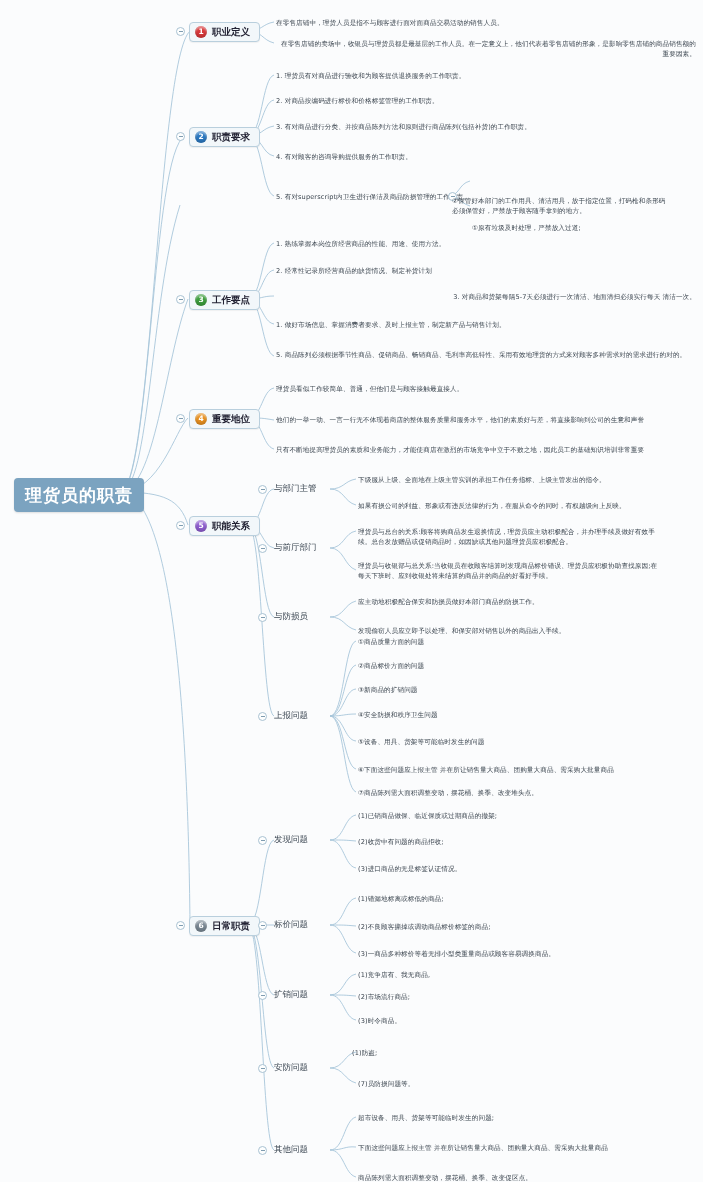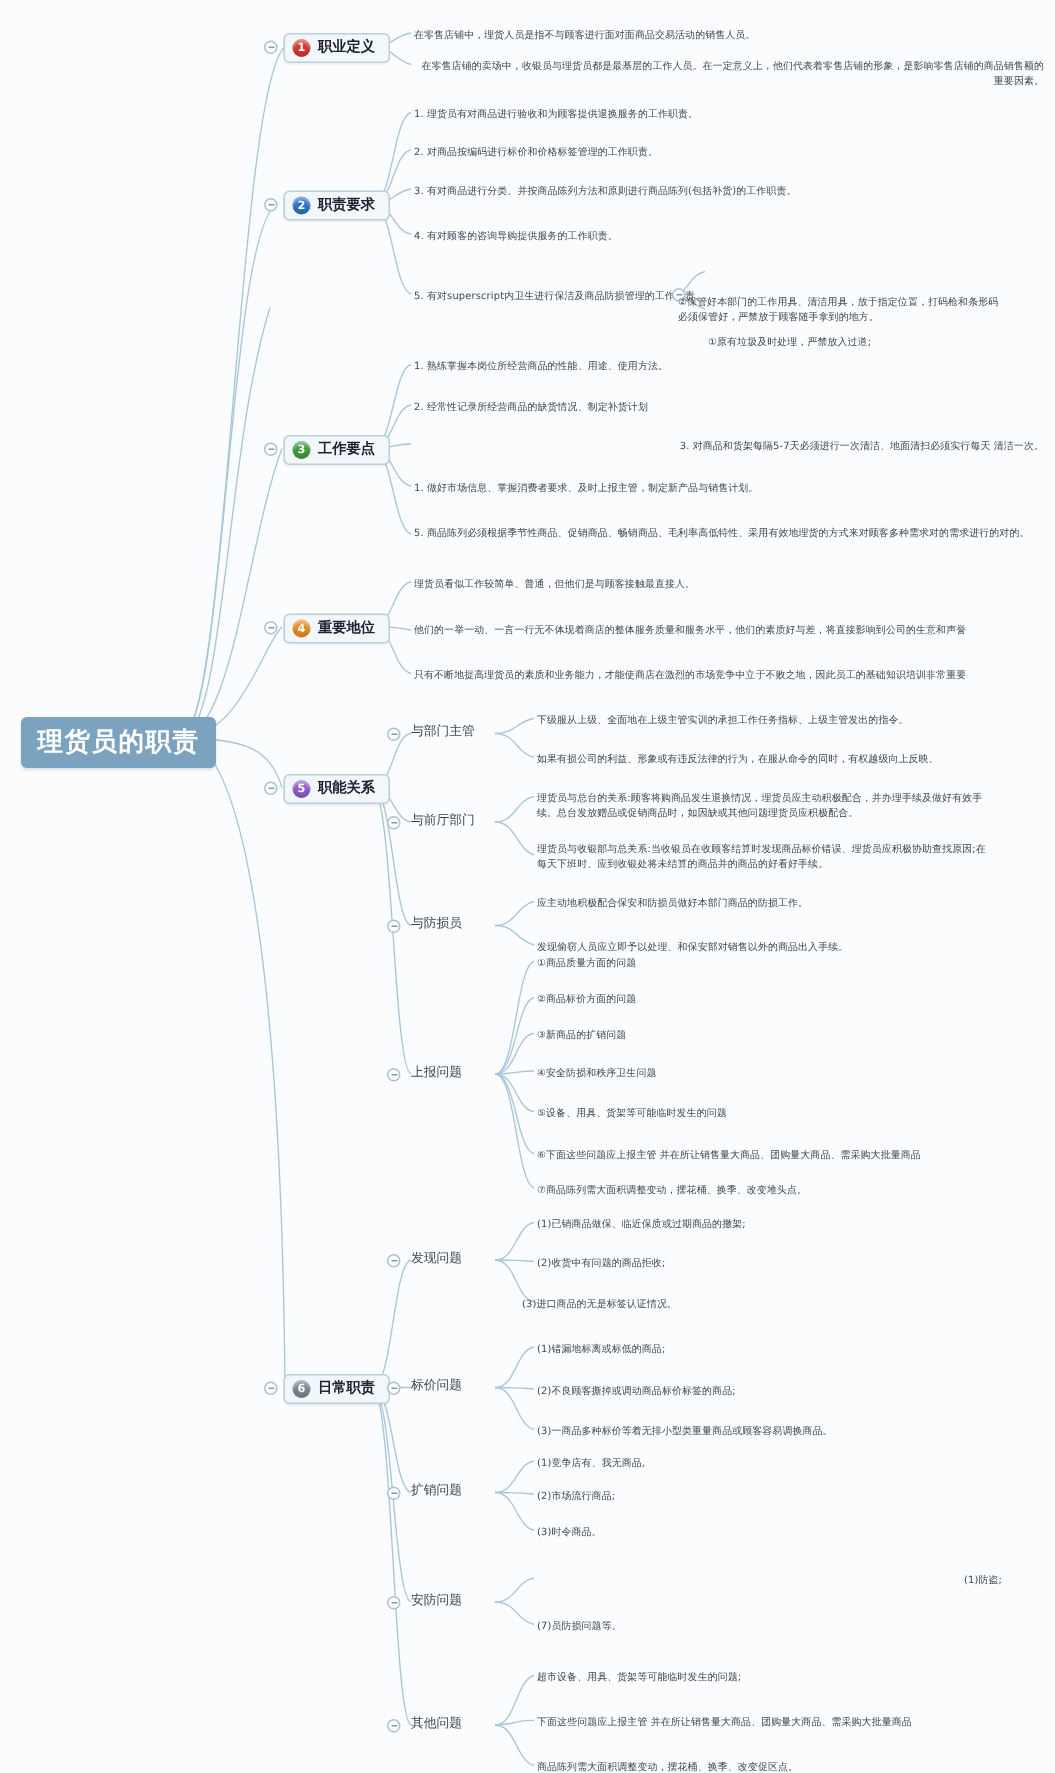--- a/index.html
+++ b/index.html
@@ -269,37 +269,37 @@
   <div class="toggle" style="left:176px; top:921px;"></div>
   <div class="branch-node" style="left:189px; top:916px;">
     <span class="badge" style="background:#7a8894;">6</span>
     <span>日常职责</span>
   </div>
 
   <div class="toggle" style="left:258px; top:836px;"></div>
   <div class="sub-node" style="left:274px; top:834px;">发现问题</div>
   <div class="leaf wide" style="left:358px; top:811px;">(1)已销商品做保、临近保质或过期商品的撤架;</div>
   <div class="leaf wide" style="left:358px; top:837px;">(2)收货中有问题的商品拒收;</div>
-  <div class="leaf wide" style="left:348px; top:864px;">(3)进口商品的无是标签认证情况。</div>
+  <div class="leaf wide" style="left:358px; top:864px;">(3)进口商品的无是标签认证情况。</div>
 
   <div class="toggle" style="left:258px; top:921px;"></div>
   <div class="sub-node" style="left:274px; top:919px;">标价问题</div>
   <div class="leaf wide" style="left:358px; top:894px;">(1)错漏地标离或标低的商品;</div>
   <div class="leaf wide" style="left:358px; top:922px;">(2)不良顾客撕掉或调动商品标价标签的商品;</div>
   <div class="leaf xwide" style="left:358px; top:949px;">(3)一商品多种标价等着无排小型类重量商品或顾客容易调换商品。</div>
 
   <div class="toggle" style="left:258px; top:991px;"></div>
   <div class="sub-node" style="left:274px; top:989px;">扩销问题</div>
   <div class="leaf wide" style="left:358px; top:970px;">(1)竞争店有、我无商品,</div>
   <div class="leaf wide" style="left:358px; top:992px;">(2)市场流行商品;</div>
   <div class="leaf wide" style="left:358px; top:1016px;">(3)时令商品。</div>
 
   <div class="toggle" style="left:258px; top:1064px;"></div>
   <div class="sub-node" style="left:274px; top:1062px;">安防问题</div>
-  <div class="leaf wide" style="left:368px; top:1048px;text-align:right;">(1)防盗;</div>
+  <div class="leaf wide" style="left:352px; top:1048px;">(1)防盗;</div>
   <div class="leaf wide" style="left:358px; top:1079px;">(7)员防损问题等。</div>
 
   <div class="toggle" style="left:258px; top:1146px;"></div>
   <div class="sub-node" style="left:274px; top:1144px;">其他问题</div>
   <div class="leaf wide" style="left:358px; top:1113px;">超市设备、用具、货架等可能临时发生的问题;</div>
   <div class="leaf xwide" style="left:358px; top:1143px;">下面这些问题应上报主管 并在所让销售量大商品、团购量大商品、需采购大批量商品</div>
   <div class="leaf wide" style="left:358px; top:1173px;">商品陈列需大面积调整变动，摆花桶、换季、改变促区点。</div>
 
 </div>
 

